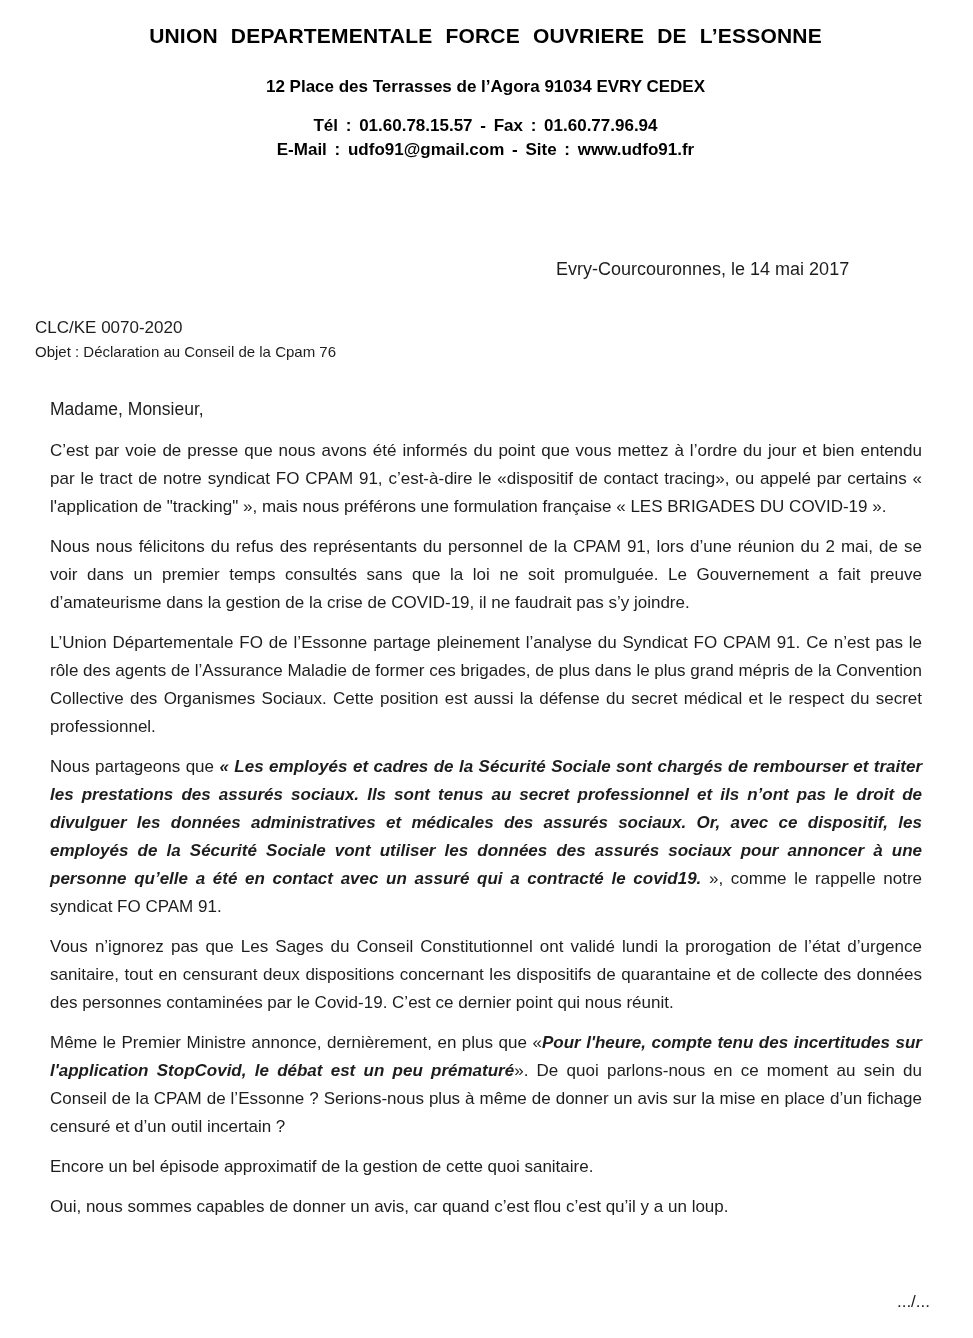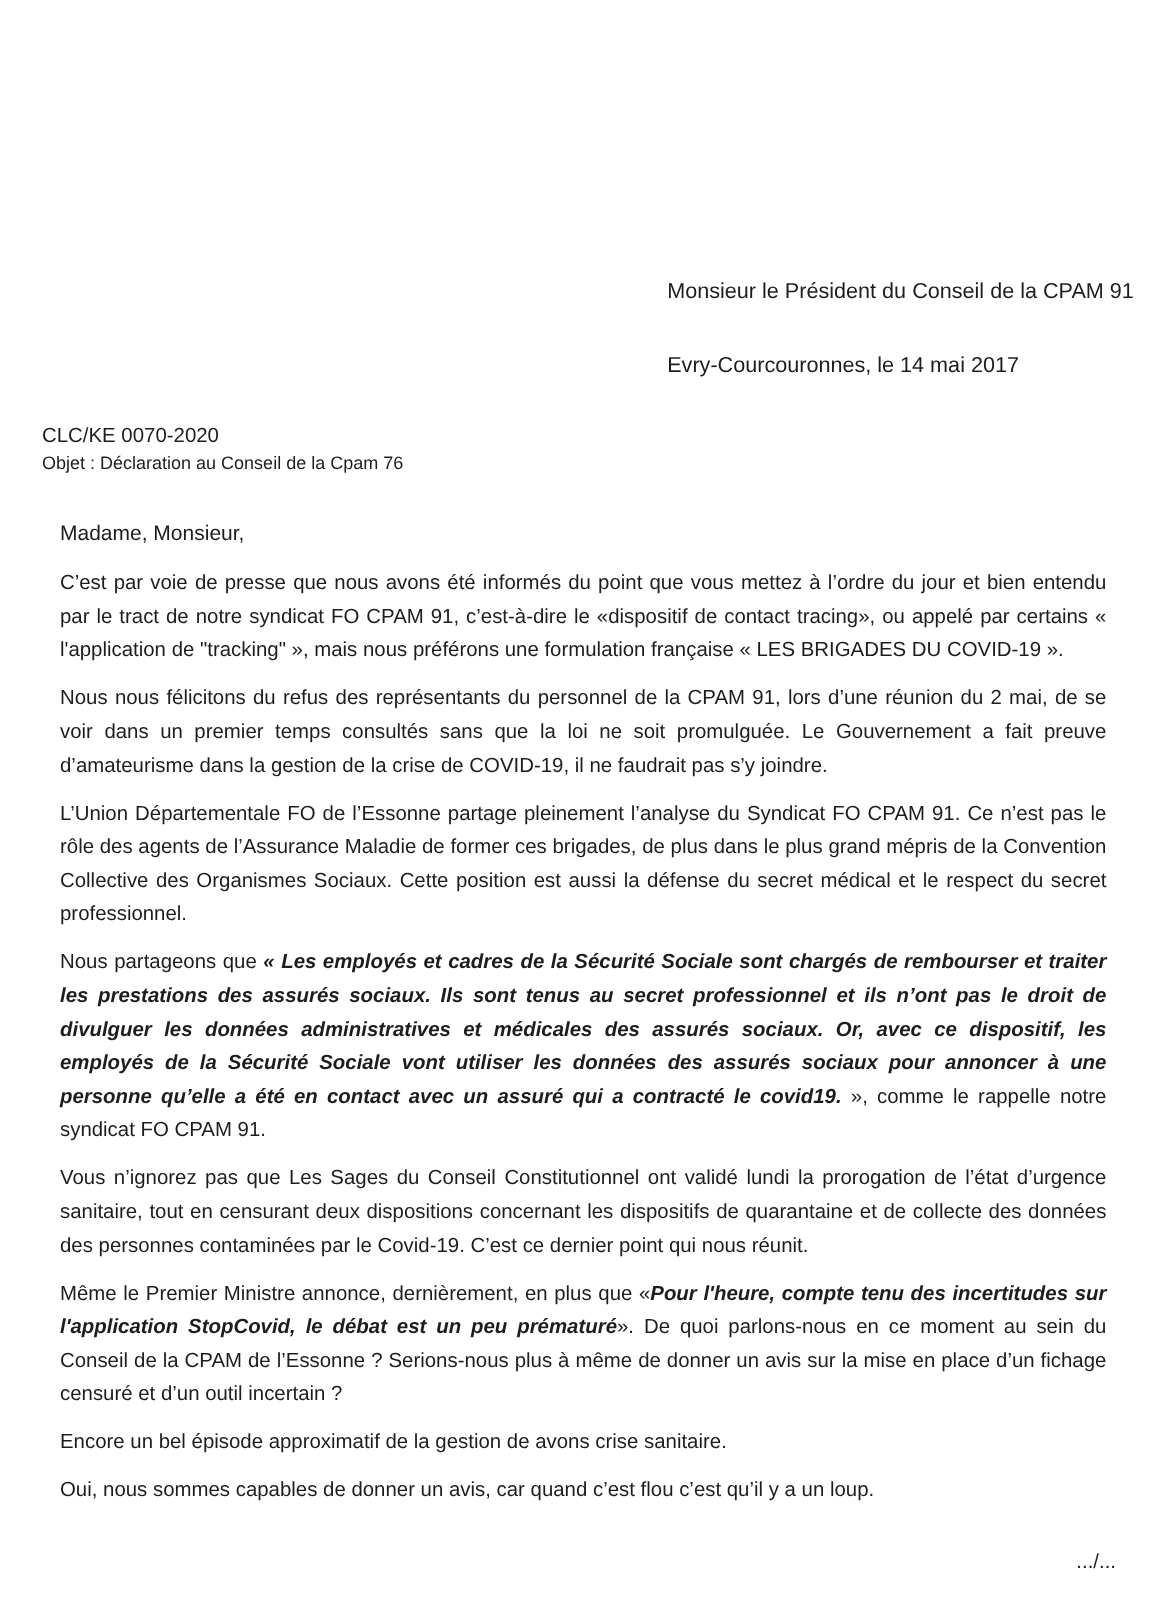--- a/index.html
+++ b/index.html
@@ -78,40 +78,45 @@
     position: absolute; right: 43px; bottom: 26px;
     font-size: 17px; color: #1d1d1d;
   }
 </style>
 </head>
 <body>
 
 <div class="page">
 
   <div class="header">
+    <div class="header-info">
+      <div class="org-name">UNION DEPARTEMENTALE FORCE OUVRIERE DE L’ESSONNE</div>
+      <div class="org-addr">12 Place des Terrasses de l’Agora 91034 EVRY CEDEX</div>
+      <div class="org-tel">Tél : 01.60.78.15.57 - Fax : 01.60.77.96.94</div>
+      <div class="org-email">E-Mail : udfo91@gmail.com - Site : www.udfo91.fr</div>
+    </div>
   </div>
 
   <div class="recipient">
-    <div class="recipient-line1">Monsieur le Président du Conseil de la CPAM 91</div>
     <div class="dateline">Evry-Courcouronnes, le 14 mai 2017</div>
   </div>
 
   <div class="refblock">
     <div class="ref-number">CLC/KE 0070-2020</div>
     <div class="subject">Objet : Déclaration au Conseil de la Cpam 76</div>
   </div>
 
   <div class="salutation">Madame, Monsieur,</div>
 
   <div class="bodytext">
     <p class="para first">C’est par voie de presse que nous avons été informés du point que vous mettez à l’ordre du jour et bien entendu par le tract de notre syndicat FO CPAM 91, c’est-à-dire le «dispositif de contact tracing», ou appelé par certains « l'application de "tracking" », mais nous préférons une formulation française « LES BRIGADES DU COVID-19 ».</p>
     <p class="para">Nous nous félicitons du refus des représentants du personnel de la CPAM 91, lors d’une réunion du 2 mai, de se voir dans un premier temps consultés sans que la loi ne soit promulguée. Le Gouvernement a fait preuve d’amateurisme dans la gestion de la crise de COVID-19, il ne faudrait pas s’y joindre.</p>
     <p class="para">L’Union Départementale FO de l’Essonne partage pleinement l’analyse du Syndicat FO CPAM 91. Ce n’est pas le rôle des agents de l’Assurance Maladie de former ces brigades, de plus dans le plus grand mépris de la Convention Collective des Organismes Sociaux. Cette position est aussi la défense du secret médical et le respect du secret professionnel.</p>
     <p class="para"><span>Nous partageons que </span><span class="quote">« Les employés et cadres de la Sécurité Sociale sont chargés de rembourser et traiter les prestations des assurés sociaux. Ils sont tenus au secret professionnel et ils n’ont pas le droit de divulguer les données administratives et médicales des assurés sociaux. Or, avec ce dispositif, les employés de la Sécurité Sociale vont utiliser les données des assurés sociaux pour annoncer à une personne qu’elle a été en contact avec un assuré qui a contracté le covid19.</span><span> », comme le rappelle notre syndicat FO CPAM 91.</span></p>
     <p class="para">Vous n’ignorez pas que Les Sages du Conseil Constitutionnel ont validé lundi la prorogation de l’état d’urgence sanitaire, tout en censurant deux dispositions concernant les dispositifs de quarantaine et de collecte des données des personnes contaminées par le Covid-19. C’est ce dernier point qui nous réunit.</p>
     <p class="para"><span>Même le Premier Ministre annonce, dernièrement, en plus que «</span><span class="quote">Pour l'heure, compte tenu des incertitudes sur l'application StopCovid, le débat est un peu prématuré</span><span>».  De quoi parlons-nous en ce moment au sein du Conseil de la CPAM de l’Essonne ? Serions-nous plus à même de donner un avis sur la mise en place d’un fichage censuré et d’un outil incertain ?</span></p>
-    <p class="para">Encore un bel épisode approximatif de la gestion de avons crise sanitaire.</p>
+    <p class="para">Encore un bel épisode approximatif de la gestion de cette quoi sanitaire.</p>
     <p class="para">Oui, nous sommes capables de donner un avis, car quand c’est flou c’est qu’il y a un loup.</p>
   </div>
 
   <div class="continuation">.../...</div>
 
 </div>
 
 </body></html>

